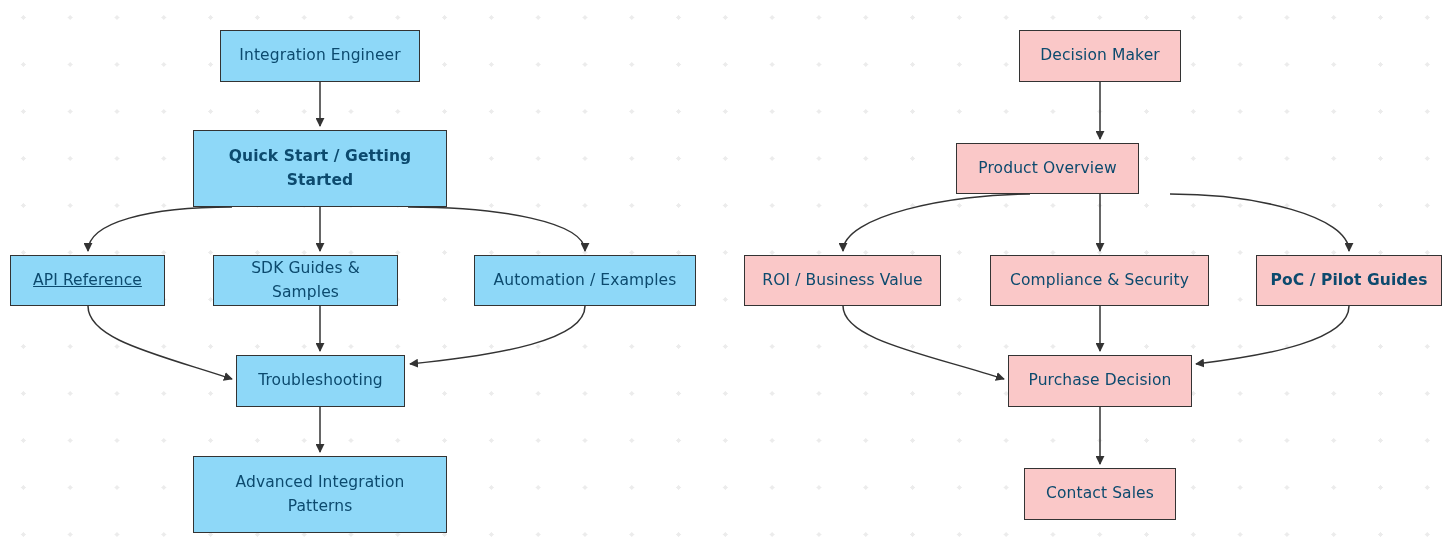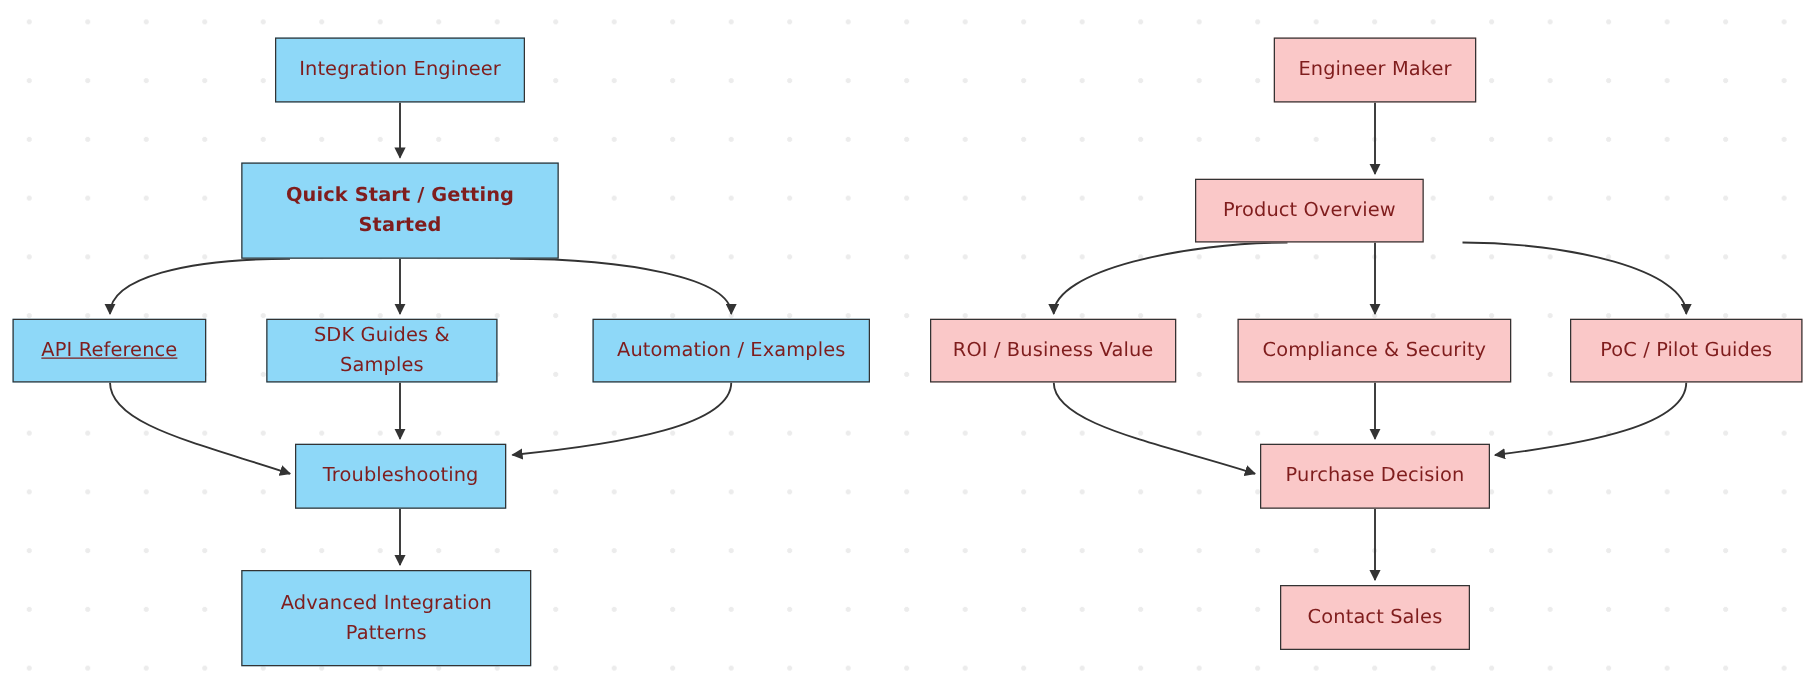--- a/index.html
+++ b/index.html
@@ -29,21 +29,21 @@
   .node {
     position: absolute;
     box-sizing: border-box;
     border: 1.6px solid #333333;
     display: flex;
     align-items: center;
     justify-content: center;
     text-align: center;
     font-size: 15.5px;
     line-height: 1.5;
-    color: #7f1d1d;
+    color: #0c4a6e;
     letter-spacing: 0.1px;
     padding: 2px 6px;
     z-index: 2;
   }
   .node.blue { background: #8ed8f8; }
   .node.pink { background: #fac8c8; }
   .node-label { display: block; white-space: pre-line; }
 </style>
 </head>
 <body>
@@ -96,42 +96,42 @@
   </div>
 
   <div class="node blue" style="left:474px;top:255px;width:222px;height:51px;">
     <span class="node-label">Automation / Examples</span>
   </div>
 
   <div class="node blue" style="left:236px;top:355px;width:169px;height:52px;">
     <span class="node-label">Troubleshooting</span>
   </div>
 
-  <div class="node blue" style="left:193px;top:456px;width:232px;height:77px;">
+  <div class="node blue" style="left:193px;top:456px;width:254px;height:77px;">
     <span class="node-label">Advanced Integration
 Patterns</span>
   </div>
 
   <div class="node pink" style="left:1019px;top:30px;width:162px;height:52px;">
-    <span class="node-label">Engineer Maker</span>
+    <span class="node-label">Decision Maker</span>
   </div>
 
   <div class="node pink" style="left:956px;top:143px;width:183px;height:51px;align-items:center;">
     <span class="node-label">Product Overview</span>
   </div>
 
   <div class="node pink" style="left:990px;top:255px;width:219px;height:51px;">
     <span class="node-label">Compliance &amp; Security</span>
   </div>
 
   <div class="node pink" style="left:744px;top:255px;width:197px;height:51px;">
     <span class="node-label">ROI / Business Value</span>
   </div>
 
-  <div class="node pink" style="left:1256px;top:255px;width:186px;height:51px;">
+  <div class="node pink" style="left:1256px;top:255px;width:186px;height:51px;font-weight:bold;">
     <span class="node-label">PoC / Pilot Guides</span>
   </div>
 
   <div class="node pink" style="left:1008px;top:355px;width:184px;height:52px;">
     <span class="node-label">Purchase Decision</span>
   </div>
 
   <div class="node pink" style="left:1024px;top:468px;width:152px;height:52px;">
     <span class="node-label">Contact Sales</span>
   </div>

